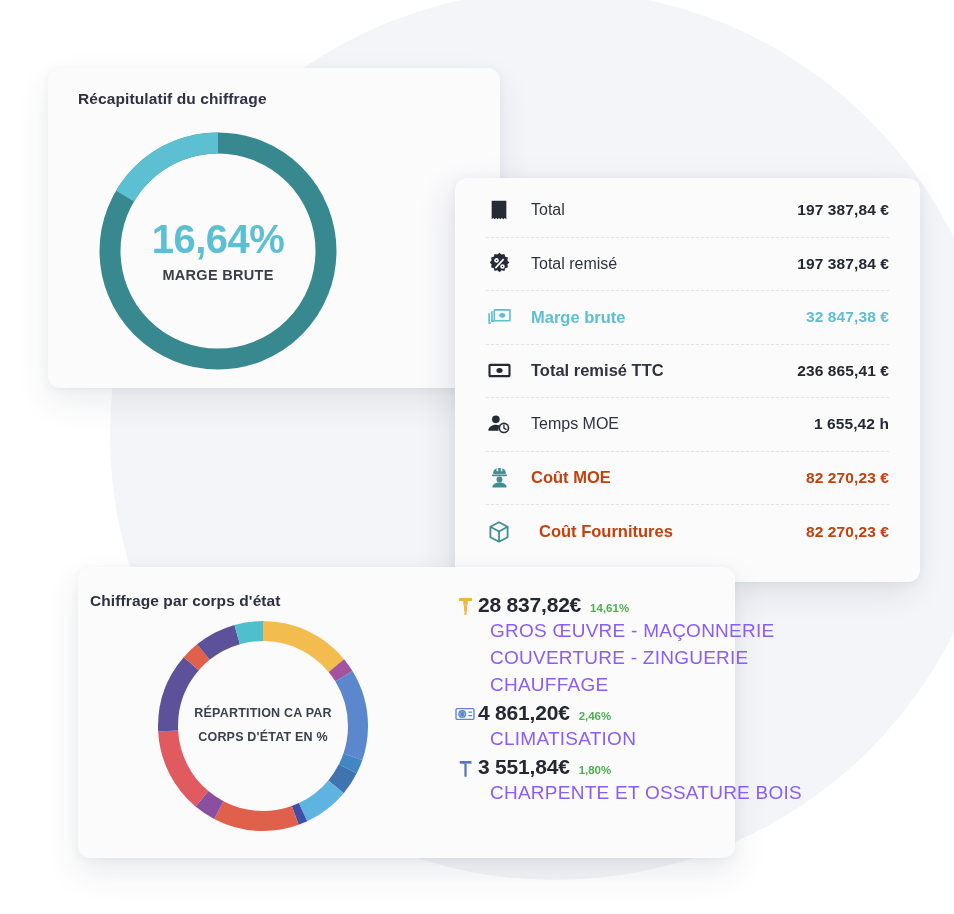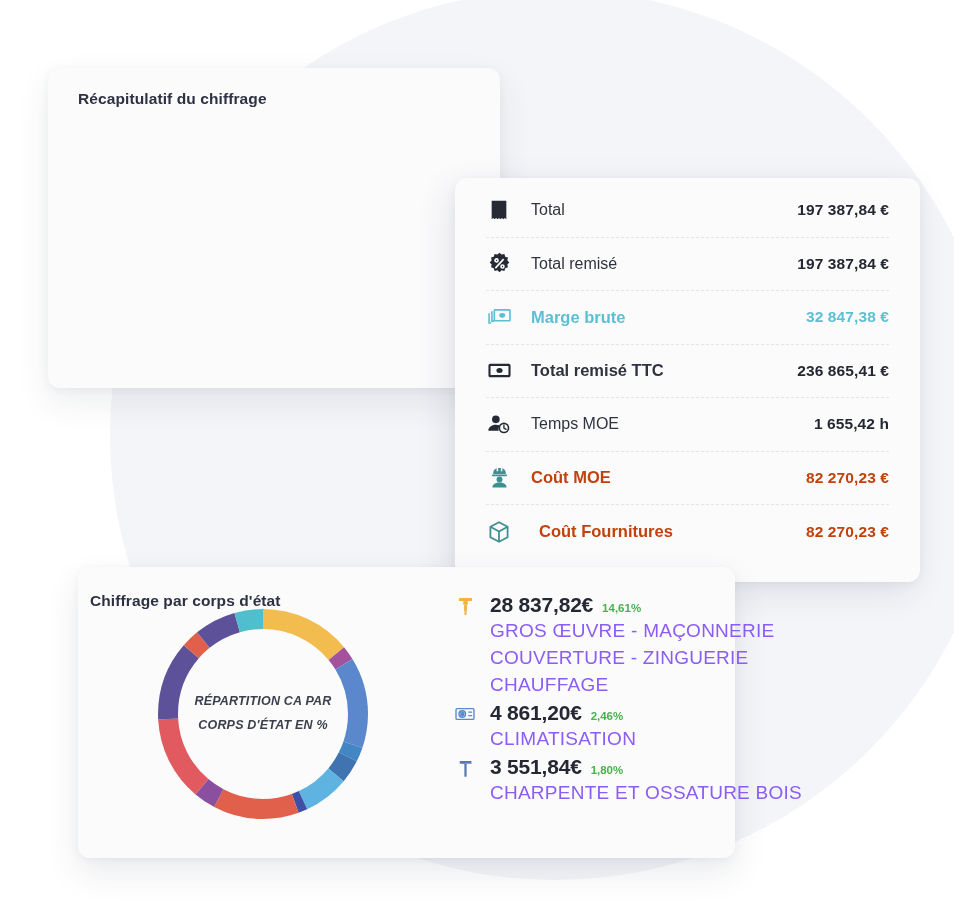--- a/index.html
+++ b/index.html
@@ -111,22 +111,22 @@
   .row.accent-light .rvalue { color: #5dbfd2; font-weight: bold; }
   .row.accent-light .rlabel { font-size: 16.5px; }
   .row.accent-dark .rlabel,
   .row.accent-dark .rvalue { color: #c2410c; font-weight: bold; }
   .row.accent-dark .rlabel { font-size: 16.5px; }
   .row.bold-label .rlabel { font-weight: bold; font-size: 16.5px; }
 
   
   .trades-donut-wrap {
     position: absolute;
-    left: 74px; top: 36px;
-    width: 222px; height: 222px; font-style: italic;
+    left: 74px; top: 48px;
+    width: 222px; height: 222px;
   }
   .trades-center {
     position: absolute; inset: 0;
     display: flex; flex-direction: column;
     align-items: center; justify-content: center;
     pointer-events: none;
   }
   .trades-center div {
     font-size: 12.5px; font-weight: bold;
     color: #3b3f4c; letter-spacing: 0.2px;
@@ -142,21 +142,20 @@
   }
   .lrow { position: relative; margin-bottom: 5px; }
   .lhead { display: flex; align-items: baseline; }
   .lhead .licon {
     width: 26px; height: 26px;
     flex: 0 0 26px;
     display: flex; align-items: center; justify-content: center;
     align-self: center;
   }
   .lhead .lamount {
-    margin-left: 12px;
     font-size: 21px; font-weight: bold;
     color: #252833;
     letter-spacing: -0.2px;
     white-space: nowrap;
   }
   .lhead .lpct {
     margin-left: 9px;
     font-size: 11.5px; font-weight: bold;
     color: #4caf50;
   }
@@ -172,20 +171,32 @@
 </head>
 <body>
 
 <div id="stage">
 
   <div class="bg-circle"></div>
 
   <div class="card" id="card-summary">
     <div class="card-title">Récapitulatif du chiffrage</div>
 
+    <div class="donut-wrap">
+      <svg class="donut-svg" width="250" height="250" viewBox="0 0 250 250">
+
+        <circle cx="125" cy="125" r="108" fill="none" stroke="#38898f" stroke-width="21"></circle>
+
+        <circle cx="125" cy="125" r="108" fill="none" stroke="#5dbfd2" stroke-width="21" stroke-dasharray="112.96 565.97" stroke-dashoffset="112.96" transform="rotate(-90 125 125)"></circle>
+      </svg>
+      <div class="donut-center">
+        <div class="donut-pct">16,64%</div>
+        <div class="donut-label">MARGE BRUTE</div>
+      </div>
+    </div>
   </div>
 
   <div class="card" id="card-totals">
     <div class="rows">
 
       <div class="row plain">
         <span class="ricon">
           <svg width="22" height="22" viewBox="0 0 24 24" fill="#262a35">
             <path d="M4 2h16v20l-1.6-1.2L16.8 22l-1.6-1.2L13.6 22 12 20.8 10.4 22 8.8 20.8 7.2 22 5.6 20.8 4 22V2zm2.5 3.2h11v1.9h-11V5.2zm0 3.6h11v1.9h-11V8.8zm0 3.6h11v1.9h-11v-1.9zm0 3.6h11v1.9h-11v-1.9z"></path>
           </svg>

